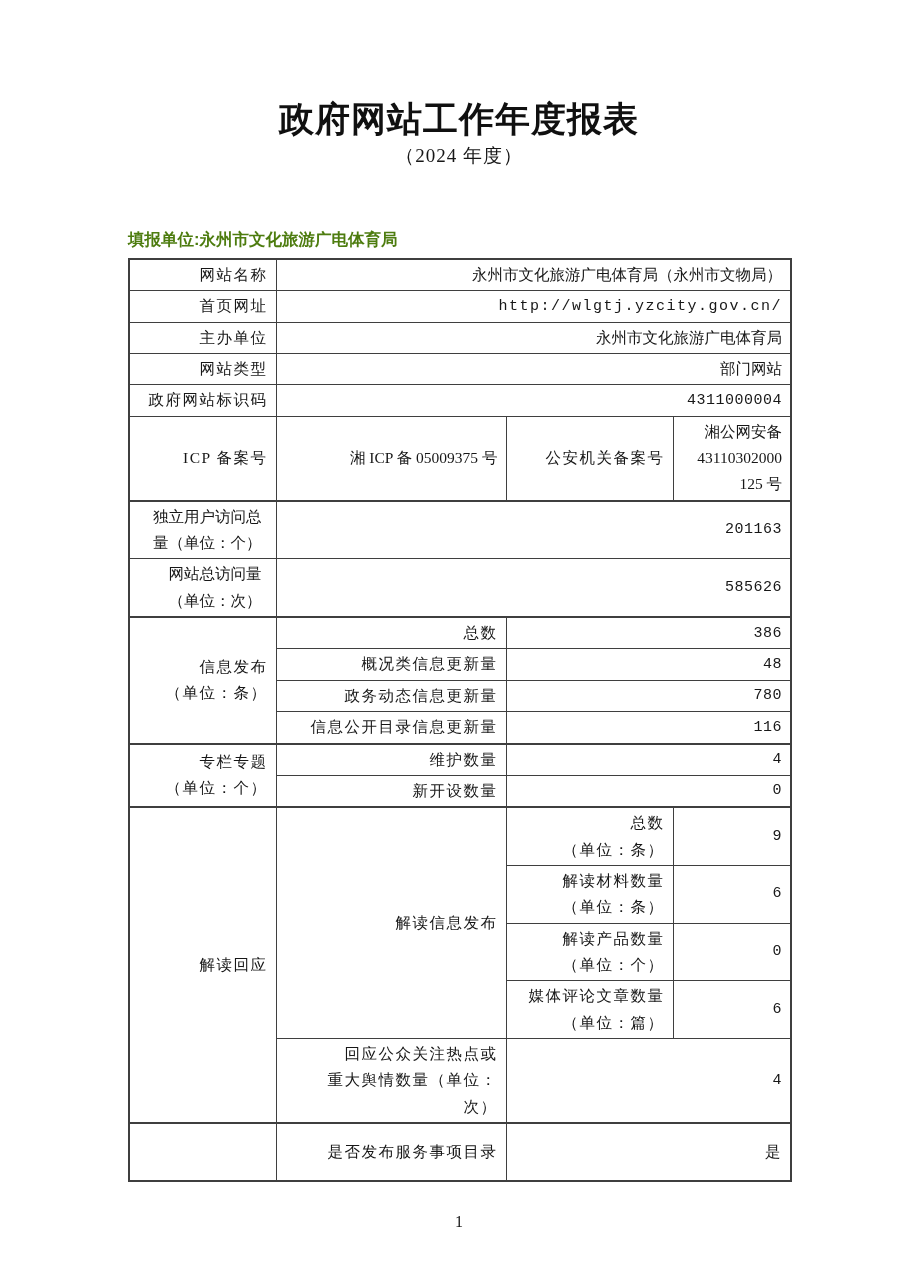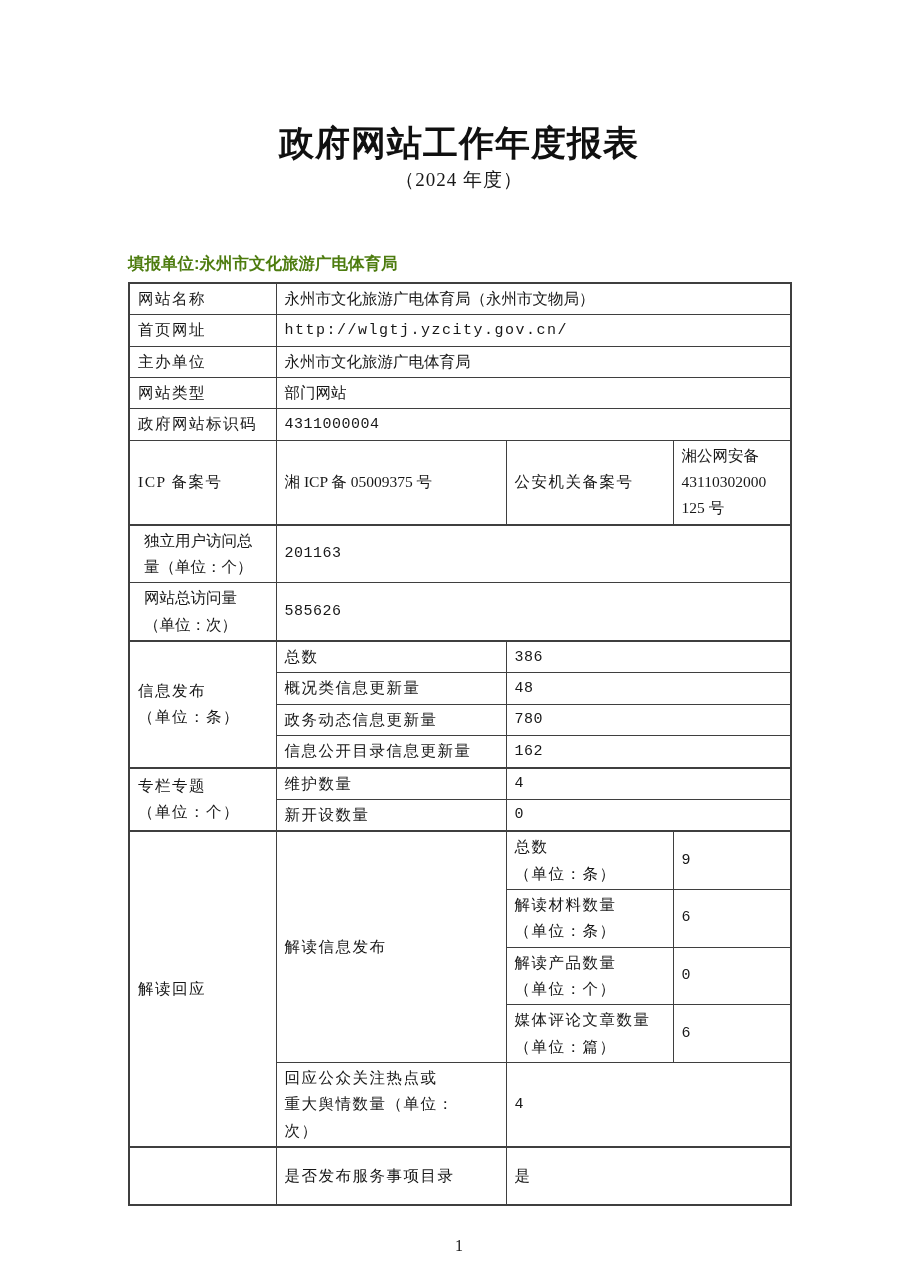--- a/index.html
+++ b/index.html
@@ -10,21 +10,21 @@
     font-family: "Liberation Serif", "DejaVu Serif", serif;
     color: #171717;
   }
   .sheet {
     width: 900px; height: 1272px;
     padding: 0 110px 0 128px;
     position: relative;
   }
   .doc-title {
     margin: 0;
-    padding-top: 120px;
+    padding-top: 96px;
     text-align: center;
     font-family: "Liberation Sans", "DejaVu Sans", sans-serif;
     font-weight: 700;
     font-size: 35px;
     letter-spacing: 1px;
     color: #101010;
   }
   .doc-subtitle {
     text-align: center;
     font-size: 19px;
@@ -39,21 +39,21 @@
     color: #4d7c0f;
   }
   table.report {
     width: 662px;
     table-layout: fixed;
     border-collapse: collapse;
     border: 2px solid #3f3f3f;
   }
   td {
     border: 1px solid #3f3f3f;
-    text-align: left;
+    text-align: right;
     vertical-align: middle;
     font-size: 15.5px;
     line-height: 1.7;
     padding: 2px 8px;
     overflow: hidden;
   }
   td.lbl { letter-spacing: 1.5px; }
   td.wraplbl { letter-spacing: 0; padding: 2px 14px; }
   .mono {
     font-family: "Liberation Mono", "DejaVu Sans Mono", monospace;
@@ -147,21 +147,21 @@
     <tr class="r31">
       <td class="lbl">概况类信息更新量</td>
       <td colspan="2" class="mono">48</td>
     </tr>
     <tr class="r31">
       <td class="lbl">政务动态信息更新量</td>
       <td colspan="2" class="mono">780</td>
     </tr>
     <tr class="r31">
       <td class="lbl">信息公开目录信息更新量</td>
-      <td colspan="2" class="mono">162</td>
+      <td colspan="2" class="mono">116</td>
     </tr>
 
     <tr class="r31">
       <td rowspan="2" class="lbl tt">
         <div>专栏专题</div>
         <div>（单位：个）</div>
       </td>
       <td class="lbl tt">维护数量</td>
       <td colspan="2" class="mono tt">4</td>
     </tr>

